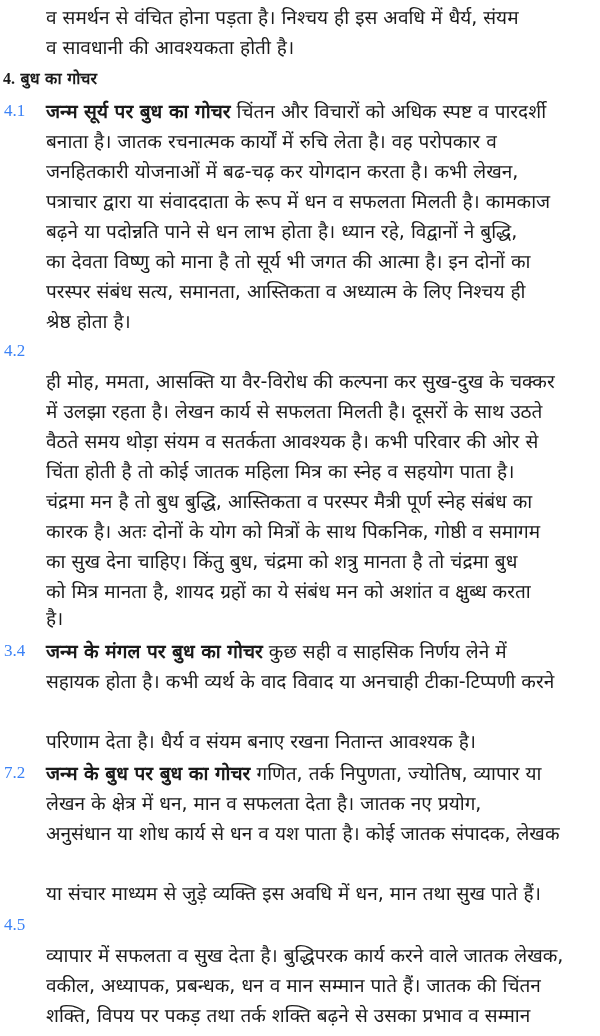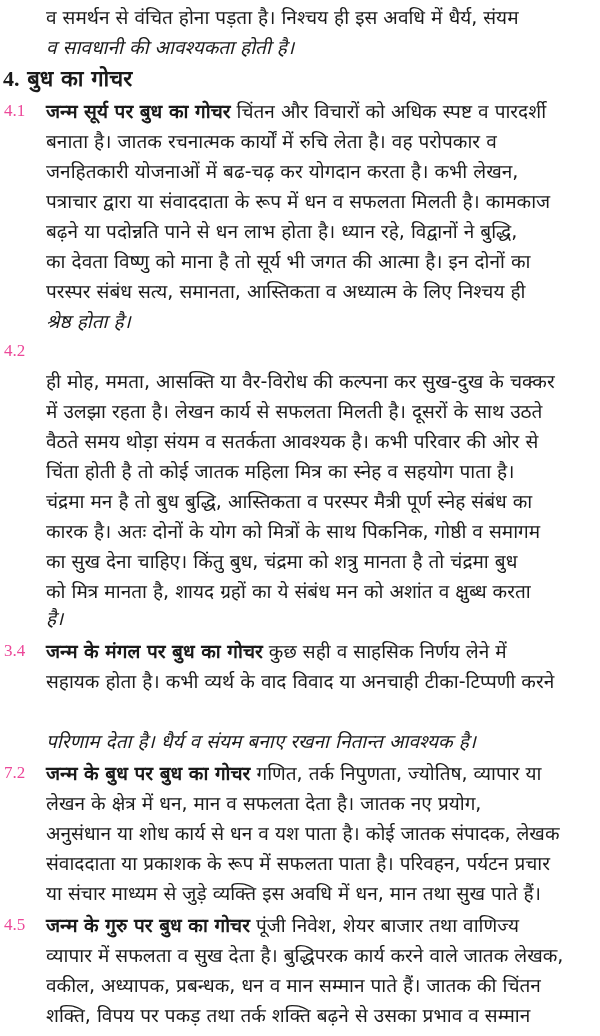--- a/index.html
+++ b/index.html
@@ -8,27 +8,27 @@
     background: #ffffff; color: #1a1a1a;
     font-family: "DejaVu Serif", "Liberation Serif", serif;
   }
   .page { position: relative; width: 480px; height: 1036px; }
   .line {
     position: absolute; left: 46px; right: 6px;
     font-size: 19px; line-height: 30px; height: 30px;
     white-space: nowrap; text-align: justify; text-align-last: justify;
     font-family: "DejaVu Sans", sans-serif;
   }
-  .line.last { text-align-last: left; font-style: italic; }
+  .line.last { text-align-last: left; }
   .num {
     position: absolute; left: 4px; font-size: 17px; line-height: 30px;
-    color: #ec4899; font-family: "Liberation Serif", serif; text-align: right;
+    color: #3b82f6; font-family: "Liberation Serif", serif; text-align: right;
   }
   .heading {
-    position: absolute; left: 3px; font-size: 22px; line-height: 30px;
+    position: absolute; left: 3px; font-size: 16px; line-height: 30px;
     font-weight: bold; font-family: "DejaVu Sans", sans-serif;
   }
   .heading .hnum { font-family: "Liberation Serif", serif; }
   b { font-weight: bold; }
 </style>
 </head>
 <body>
 
 <div class="page">
 
@@ -63,22 +63,20 @@
 
   <div class="num" style="top:636px">3.4</div>
   <div class="line" style="top:636px"><b>जन्म के मंगल पर बुध का गोचर</b><span> कुछ सही व साहसिक निर्णय लेने में</span></div>
   <div class="line" style="top:666px">सहायक होता है। कभी व्यर्थ के वाद विवाद या अनचाही टीका-टिप्पणी करने</div>
   <div class="line last" style="top:726px">परिणाम देता है। धैर्य व संयम बनाए रखना नितान्त आवश्यक है।</div>
 
   <div class="num" style="top:758px">7.2</div>
   <div class="line" style="top:758px"><b>जन्म के बुध पर बुध का गोचर</b><span> गणित, तर्क निपुणता, ज्योतिष, व्यापार या</span></div>
   <div class="line" style="top:788px">लेखन के क्षेत्र में धन, मान व सफलता देता है। जातक नए प्रयोग,</div>
   <div class="line" style="top:818px">अनुसंधान या शोध कार्य से धन व यश पाता है। कोई जातक संपादक, लेखक</div>
-  <div class="line" style="top:848px">संवाददाता या प्रकाशक के रूप में सफलता पाता है। परिवहन, पर्यटन प्रचार</div>
   <div class="line" style="top:878px">या संचार माध्यम से जुड़े व्यक्ति इस अवधि में धन, मान तथा सुख पाते हैं।</div>
 
   <div class="num" style="top:910px">4.5</div>
-  <div class="line" style="top:910px"><b>जन्म के गुरु पर बुध का गोचर</b><span> पूंजी निवेश, शेयर बाजार तथा वाणिज्य</span></div>
   <div class="line" style="top:970px">वकील, अध्यापक, प्रबन्धक, धन व मान सम्मान पाते हैं। जातक की चिंतन</div>
   <div class="line" style="top:940px">व्यापार में सफलता व सुख देता है। बुद्धिपरक कार्य करने वाले जातक लेखक,</div>
   <div class="line" style="top:1000px">शक्ति, विपय पर पकड़ तथा तर्क शक्ति बढ़ने से उसका प्रभाव व सम्मान</div>
 
 </div>
 
 </body></html>

